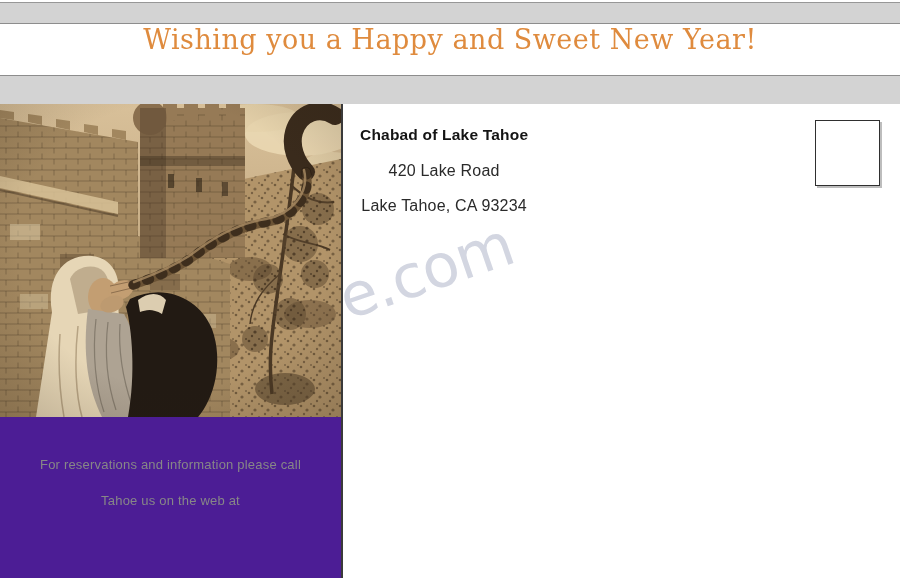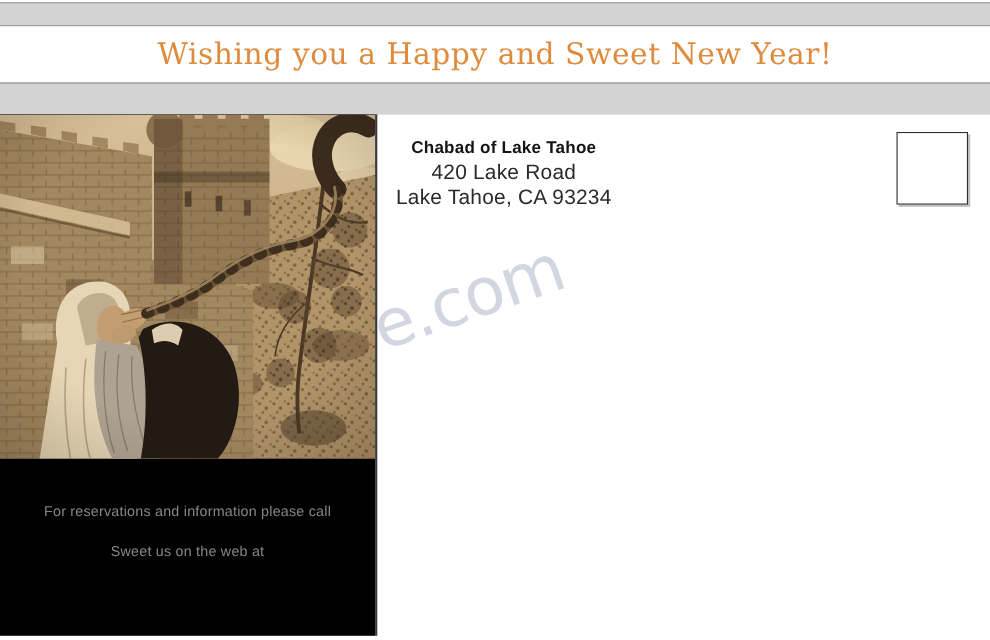--- a/index.html
+++ b/index.html
@@ -7,21 +7,21 @@
     width:900px;height:582px;position:relative;overflow:hidden;
     background:#ffffff;font-family:"Liberation Sans",sans-serif;
   }
   
   .top-gray-band{
     position:absolute;left:0;right:0;top:2px;height:20px;
     background:#d3d3d3;border-top:1px solid #979797;border-bottom:1px solid #8d8d8d;
   }
   .greeting-banner{
     position:absolute;left:0;right:0;top:24px;height:51px;background:#ffffff;
-    display:flex;align-items:center;justify-content:center;
+    display:flex;justify-content:center;
   }
   .greeting-text{
     font-family:"DejaVu Serif",serif;font-size:27px;color:#df8b3e;
     letter-spacing:.5px;white-space:nowrap;
   }
   .mid-gray-band{
     position:absolute;left:0;right:0;top:75px;height:28px;
     background:#d3d3d3;border-top:1px solid #8d8d8d;border-bottom:1px solid #a0a0a0;
   }
   
@@ -30,38 +30,38 @@
     background:#ffffff;z-index:0;
   }
   .watermark-text{
     position:absolute;left:341px;top:270px;z-index:1;
     font-family:"DejaVu Sans",sans-serif;font-size:60px;line-height:60px;
     color:#d3d6e1;letter-spacing:-1px;white-space:nowrap;
     transform:rotate(-19deg);transform-origin:left center;
   }
   .left-panel{
     position:absolute;left:0;top:104px;width:341px;height:474px;
-    background:#000000;z-index:2;
+    background:#4c1d95;z-index:2;
   }
   .photo-panel{position:absolute;left:0;top:0;width:341px;height:313px;overflow:hidden;}
   .photo-panel svg{display:block;}
   .panel-divider{
     position:absolute;left:341px;top:104px;width:2px;height:474px;
     background:#3a3a3a;z-index:3;
   }
   
   .footer-block{
     position:absolute;left:0;right:0;top:353px;text-align:center;
     color:#878787;font-size:13px;line-height:16px;letter-spacing:.2px;
   }
   .footer-web{margin-top:20px;}
   
   .address-block{position:absolute;left:360px;top:126px;z-index:2;text-align:center;}
   .recipient-name{font-weight:bold;font-size:15.5px;line-height:18px;color:#141414;letter-spacing:.2px;}
-  .addr-line{font-size:19px;line-height:15.5px;margin-top:6px;color:#2a2a2a;letter-spacing:.2px;}
+  .addr-line{font-size:16px;line-height:15.5px;margin-top:19px;color:#2a2a2a;letter-spacing:.2px;}
   
   .stamp-box{
     position:absolute;left:815px;top:120px;width:63px;height:64px;
     background:#ffffff;border:1px solid #2f2f2f;
     box-shadow:2px 2px 0 #bdbdbd;z-index:2;
   }
 </style>
 </head>
 <body>
 
@@ -187,21 +187,21 @@
         <path d="M306 68 C312 92 292 114 268 118 C235 123 210 140 190 155 C170 168 150 175 133 181" stroke="rgba(25,17,9,0.55)" stroke-width="10" stroke-dasharray="2.5 12"></path>
         <path d="M304 66 C310 90 290 111 266 115 C234 120 209 137 189 152 C169 165 150 172 134 178" stroke="rgba(170,140,100,0.8)" stroke-width="2.5"></path>
       </g>
 
       <rect x="0" y="0" width="341" height="313" fill="url(#vig)"></rect>
     </svg>
   </div>
 
   <div class="footer-block">
     <div>For reservations and information please call</div>
-    <div class="footer-web">Sweet us on the web at</div>
+    <div class="footer-web">Tahoe us on the web at</div>
   </div>
 </div>
 
 <div class="panel-divider"></div>
 
 <div class="address-block">
   <div class="recipient-name">Chabad of Lake Tahoe</div>
   <div class="addr-line">420 Lake Road</div>
   <div class="addr-line">Lake Tahoe, CA 93234</div>
 </div>

